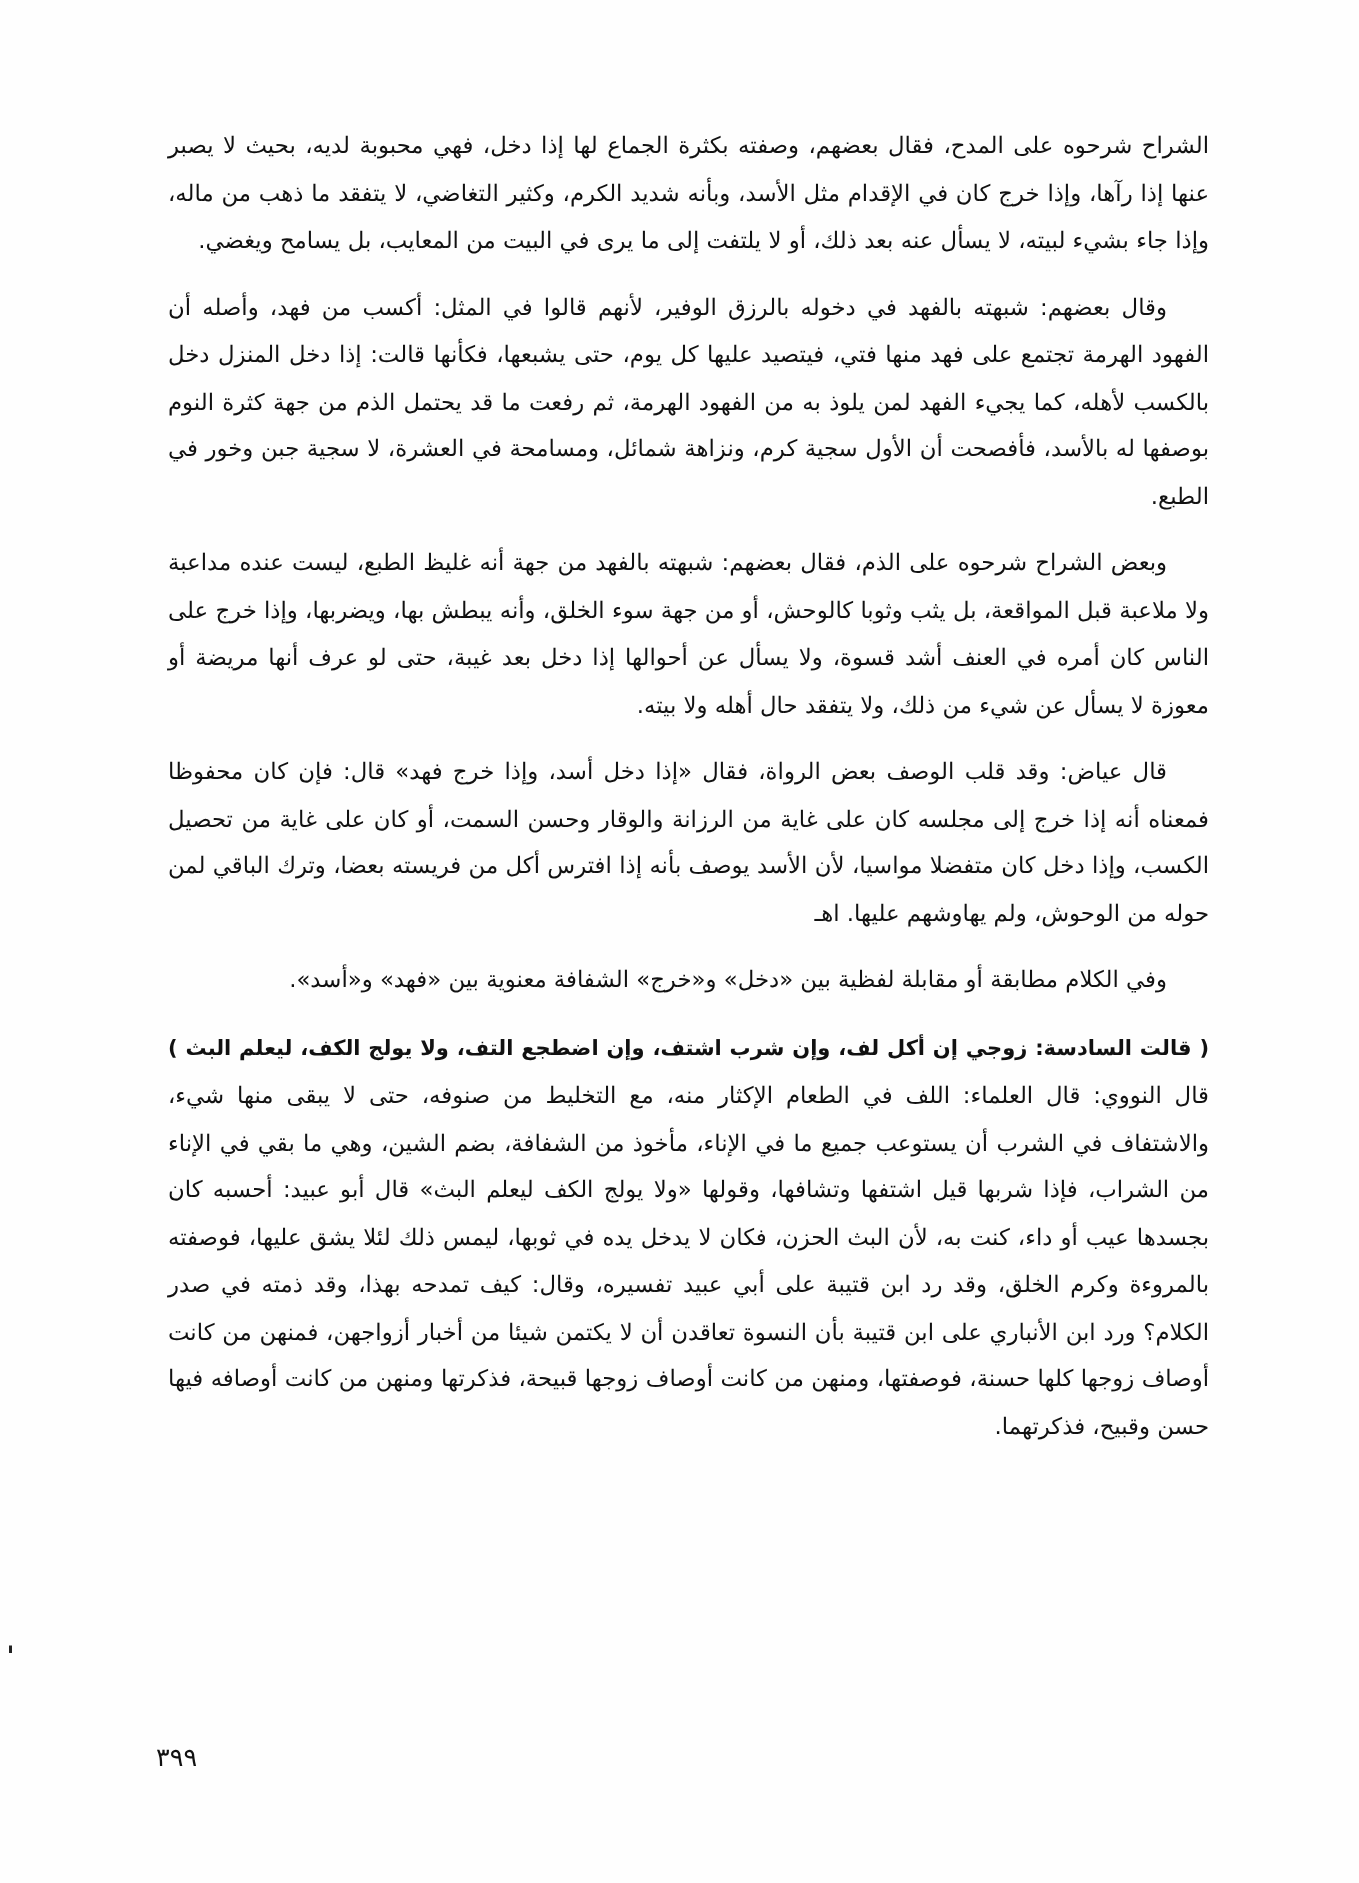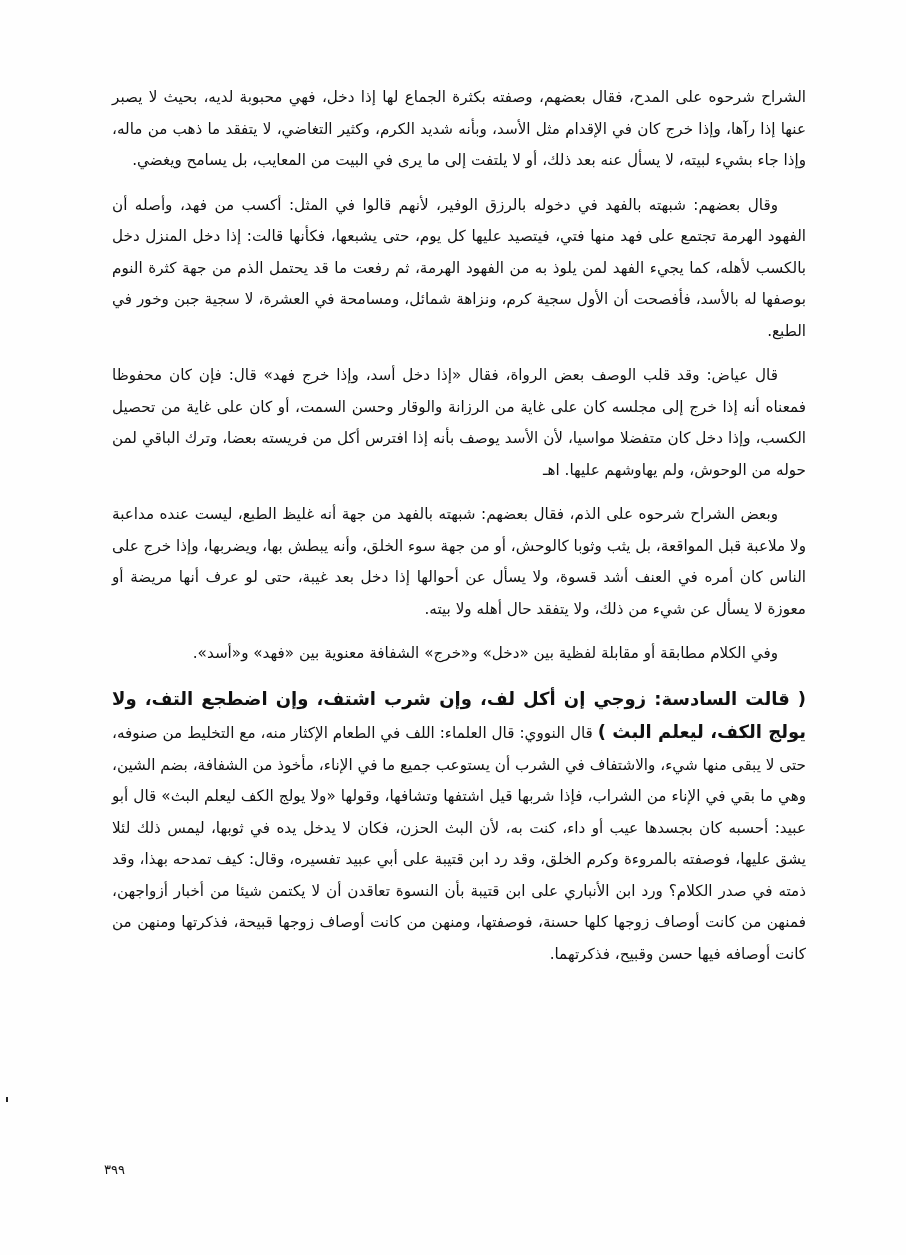--- a/index.html
+++ b/index.html
@@ -9,37 +9,37 @@
     background: #fefefe;
   }
   .text-block {
     position: absolute; left: 112px; top: 82px; width: 694px;
     direction: rtl; text-align: justify;
     font-family: "DejaVu Sans", sans-serif;
     font-size: 15.2px; line-height: 31.5px; color: #111111;
   }
   .para { margin: 0 0 13px 0; text-indent: 28px; text-align-last: right; }
   .para.first { text-indent: 0; }
-  .bold { font-weight: bold; font-size: 18px; }
+  .bold { font-weight: bold; font-size: 14px; }
   .page-number {
     position: absolute; left: 104px; top: 1162px;
-    font-family: "DejaVu Sans", sans-serif; font-size: 13px; color: #111;
+    font-family: "DejaVu Sans", sans-serif; font-size: 17px; color: #111;
     letter-spacing: 3px; direction: rtl;
   }
   .margin-mark {
     position: absolute; left: 6px; top: 1097px; width: 2px; height: 5px; background: #222;
   }
 </style>
 </head>
 <body>
 
 <div class="page">
   <div class="text-block">
     <p class="para first">الشراح شرحوه على المدح، فقال بعضهم، وصفته بكثرة الجماع لها إذا دخل، فهي محبوبة لديه، بحيث لا يصبر عنها إذا رآها، وإذا خرج كان في الإقدام مثل الأسد، وبأنه شديد الكرم، وكثير التغاضي، لا يتفقد ما ذهب من ماله، وإذا جاء بشيء لبيته، لا يسأل عنه بعد ذلك، أو لا يلتفت إلى ما يرى في البيت من المعايب، بل يسامح ويغضي.</p>
     <p class="para">وقال بعضهم: شبهته بالفهد في دخوله بالرزق الوفير، لأنهم قالوا في المثل: أكسب من فهد، وأصله أن الفهود الهرمة تجتمع على فهد منها فتي، فيتصيد عليها كل يوم، حتى يشبعها، فكأنها قالت: إذا دخل المنزل دخل بالكسب لأهله، كما يجيء الفهد لمن يلوذ به من الفهود الهرمة، ثم رفعت ما قد يحتمل الذم من جهة كثرة النوم بوصفها له بالأسد، فأفصحت أن الأول سجية كرم، ونزاهة شمائل، ومسامحة في العشرة، لا سجية جبن وخور في الطبع.</p>
+    <p class="para">وبعض الشراح شرحوه على الذم، فقال بعضهم: شبهته بالفهد من جهة أنه غليظ الطبع، ليست عنده مداعبة ولا ملاعبة قبل المواقعة، بل يثب وثوبا كالوحش، أو من جهة سوء الخلق، وأنه يبطش بها، ويضربها، وإذا خرج على الناس كان أمره في العنف أشد قسوة، ولا يسأل عن أحوالها إذا دخل بعد غيبة، حتى لو عرف أنها مريضة أو معوزة لا يسأل عن شيء من ذلك، ولا يتفقد حال أهله ولا بيته.</p>
     <p class="para">قال عياض: وقد قلب الوصف بعض الرواة، فقال «إذا دخل أسد، وإذا خرج فهد» قال: فإن كان محفوظا فمعناه أنه إذا خرج إلى مجلسه كان على غاية من الرزانة والوقار وحسن السمت، أو كان على غاية من تحصيل الكسب، وإذا دخل كان متفضلا مواسيا، لأن الأسد يوصف بأنه إذا افترس أكل من فريسته بعضا، وترك الباقي لمن حوله من الوحوش، ولم يهاوشهم عليها. اهـ</p>
-    <p class="para">وبعض الشراح شرحوه على الذم، فقال بعضهم: شبهته بالفهد من جهة أنه غليظ الطبع، ليست عنده مداعبة ولا ملاعبة قبل المواقعة، بل يثب وثوبا كالوحش، أو من جهة سوء الخلق، وأنه يبطش بها، ويضربها، وإذا خرج على الناس كان أمره في العنف أشد قسوة، ولا يسأل عن أحوالها إذا دخل بعد غيبة، حتى لو عرف أنها مريضة أو معوزة لا يسأل عن شيء من ذلك، ولا يتفقد حال أهله ولا بيته.</p>
     <p class="para">وفي الكلام مطابقة أو مقابلة لفظية بين «دخل» و«خرج» الشفافة معنوية بين «فهد» و«أسد».</p>
     <p class="para first"><span class="bold">( قالت السادسة: زوجي إن أكل لف، وإن شرب اشتف، وإن اضطجع التف، ولا يولج الكف، ليعلم البث )</span><span> قال النووي: قال العلماء: اللف في الطعام الإكثار منه، مع التخليط من صنوفه، حتى لا يبقى منها شيء، والاشتفاف في الشرب أن يستوعب جميع ما في الإناء، مأخوذ من الشفافة، بضم الشين، وهي ما بقي في الإناء من الشراب، فإذا شربها قيل اشتفها وتشافها، وقولها «ولا يولج الكف ليعلم البث» قال أبو عبيد: أحسبه كان بجسدها عيب أو داء، كنت به، لأن البث الحزن، فكان لا يدخل يده في ثوبها، ليمس ذلك لئلا يشق عليها، فوصفته بالمروءة وكرم الخلق، وقد رد ابن قتيبة على أبي عبيد تفسيره، وقال: كيف تمدحه بهذا، وقد ذمته في صدر الكلام؟ ورد ابن الأنباري على ابن قتيبة بأن النسوة تعاقدن أن لا يكتمن شيئا من أخبار أزواجهن، فمنهن من كانت أوصاف زوجها كلها حسنة، فوصفتها، ومنهن من كانت أوصاف زوجها قبيحة، فذكرتها ومنهن من كانت أوصافه فيها حسن وقبيح، فذكرتهما.</span></p>
   </div>
   <div class="page-number">٣٩٩</div>
   <div class="margin-mark"></div>
 </div>
 
 </body></html>

